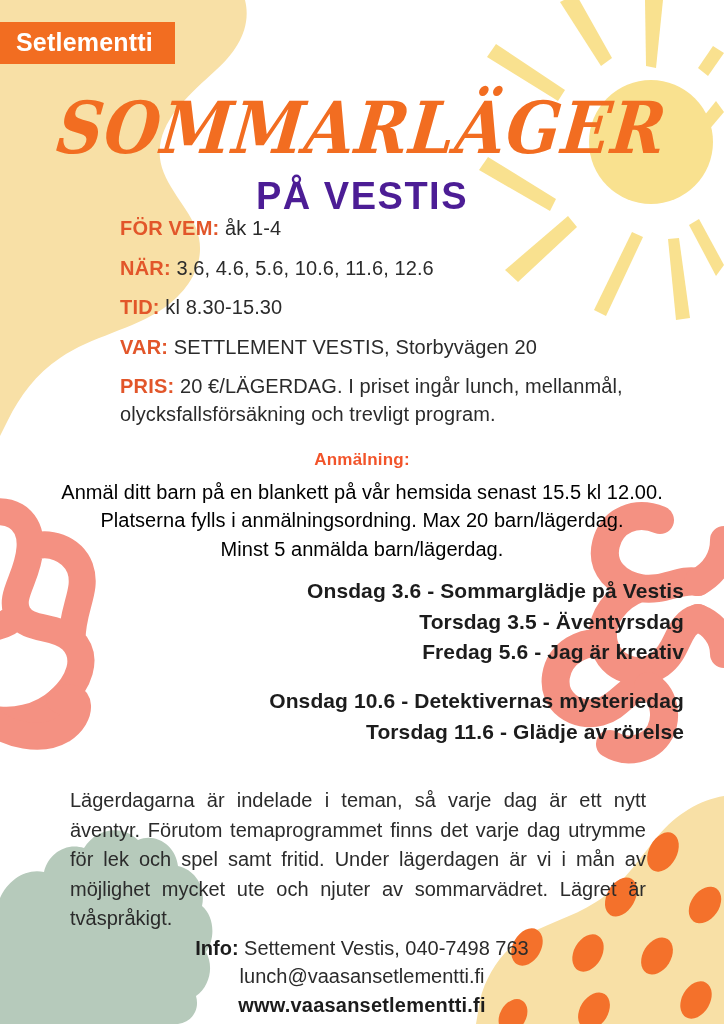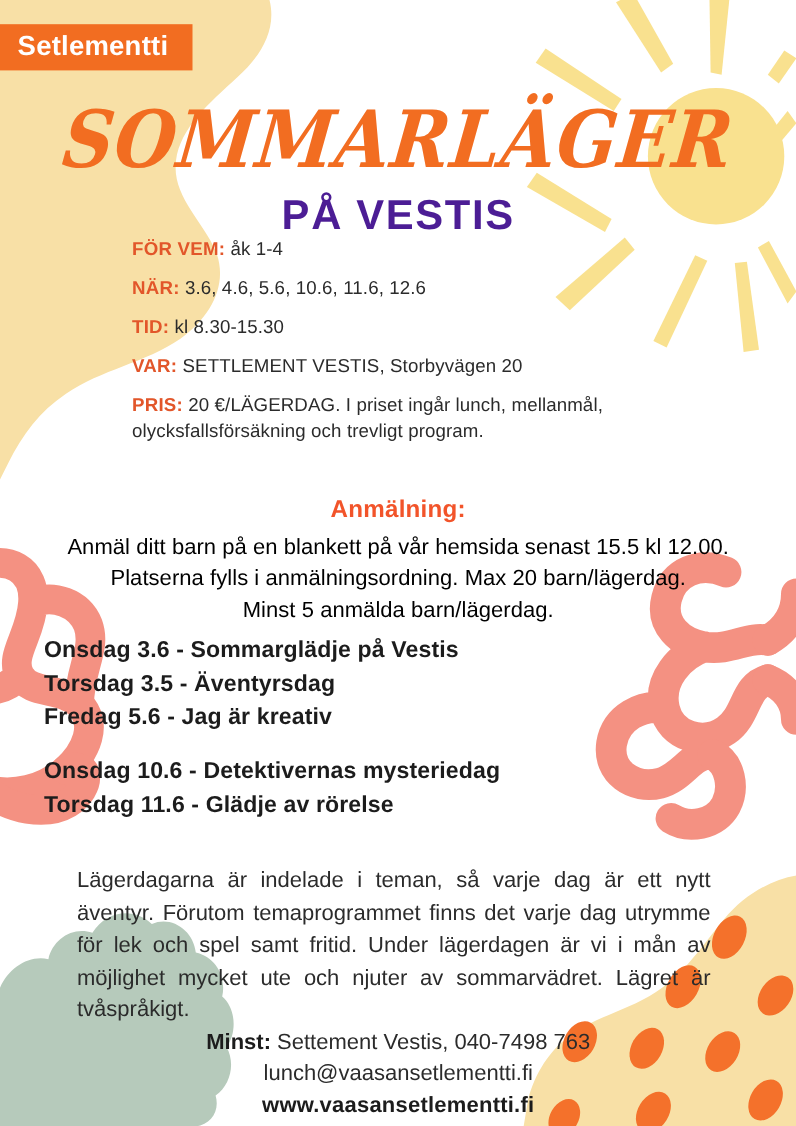--- a/index.html
+++ b/index.html
@@ -79,21 +79,21 @@
   }
 
   
   #info-list {
     position: absolute;
     left: 120px;
     top: 215px;
     width: 580px;
   }
   .info-row {
-    font-size: 17px;
+    font-size: 20px;
     color: #2b2b2b;
     line-height: 1.38;
     margin-bottom: 12px;
     letter-spacing: 0.1px;
   }
   .info-label {
     color: #E2562A;
     font-weight: bold;
     letter-spacing: 0.2px;
   }
@@ -102,39 +102,39 @@
   
   #anmalning {
     position: absolute;
     left: 40px;
     top: 450px;
     width: 644px;
     text-align: center;
   }
   #anmalning-heading {
     color: #F2542A;
-    font-size: 22px;
+    font-size: 17px;
     font-weight: bold;
     letter-spacing: 0.2px;
     margin-bottom: 8px;
   }
   .anmalning-line {
     font-size: 20px;
     color: #000000;
     line-height: 1.42;
     letter-spacing: 0.05px;
   }
 
   
   #schedule {
     position: absolute;
     left: 40px;
     top: 576px;
     width: 644px;
-    text-align: left;
+    text-align: right;
   }
   .sched-group { margin-bottom: 18px; }
   .sched-group:last-child { margin-bottom: 0; }
   .sched-line {
     font-size: 21px;
     font-weight: bold;
     color: #1c1c1c;
     line-height: 1.46;
     letter-spacing: 0.1px;
   }
@@ -285,20 +285,20 @@
       <div class="sched-group">
         <div class="sched-line">Onsdag 10.6 - Detektivernas mysteriedag</div>
         <div class="sched-line">Torsdag 11.6 - Glädje av rörelse</div>
       </div>
     </div>
 
     <div id="paragraph">Lägerdagarna är indelade i teman, så varje dag är ett nytt äventyr. Förutom temaprogrammet finns det varje dag utrymme för lek och spel samt fritid. Under lägerdagen är vi i mån av möjlighet mycket ute och njuter av sommarvädret. Lägret är tvåspråkigt.</div>
 
     <div id="footer">
       <div class="footer-line">
-        <span class="footer-label">Minst:</span><span> Settement Vestis, 040-7498 763</span>
+        <span class="footer-label">Info:</span><span> Settement Vestis, 040-7498 763</span>
       </div>
       <div class="footer-line">lunch@vaasansetlementti.fi</div>
       <div id="footer-web">www.vaasansetlementti.fi</div>
     </div>
 
   </div>
 </div>
 
 </body></html>

